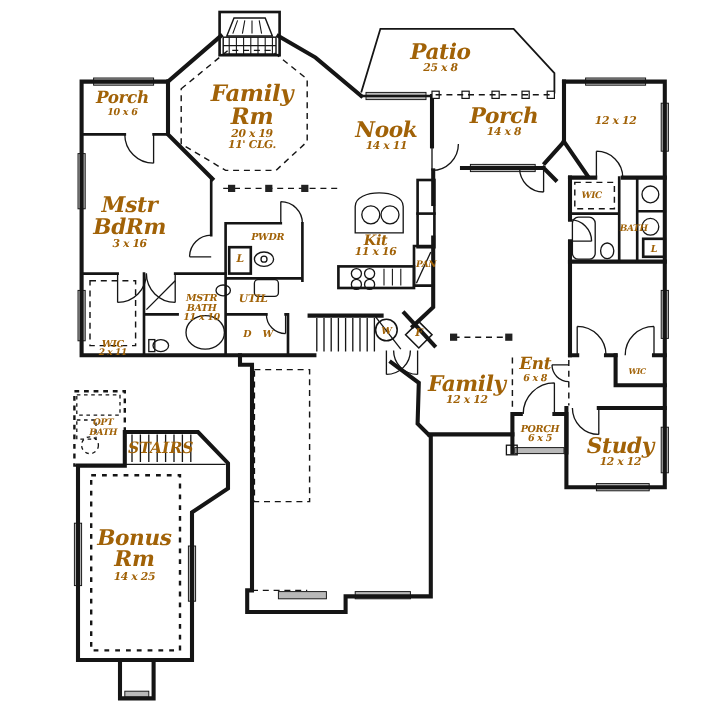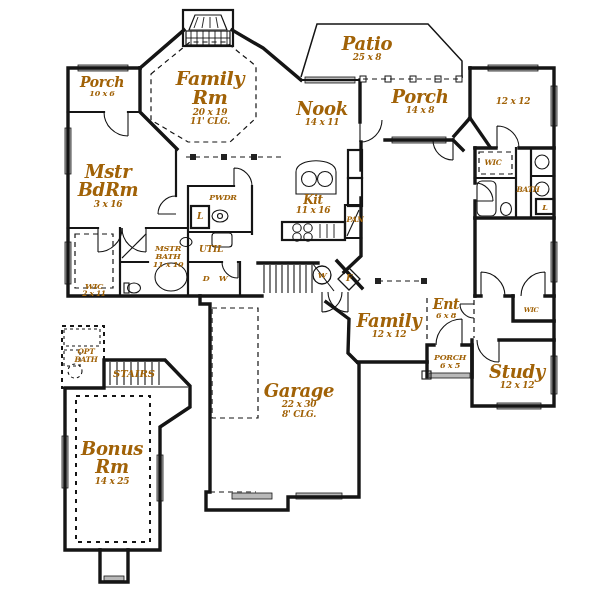--- a/index.html
+++ b/index.html
@@ -1,21 +1,21 @@
 <!DOCTYPE html>
 <html><head>
 <meta charset="utf-8">
 <style>
   html,body{margin:0;padding:0;background:#ffffff;}
   .stage{position:relative;width:600px;height:600px;background:#ffffff;overflow:hidden;
          font-family:"DejaVu Serif",serif;}
   svg{position:absolute;left:0;top:0;}
   .lbl{position:absolute;transform:translate(-50%,-50%);text-align:center;color:#a16207;
        font-style:italic;font-weight:bold;line-height:1.02;white-space:nowrap;letter-spacing:-0.3px;}
-  .n1{font-size:19px;} .n2{font-size:18px;} .n3{font-size:12px;} .n4{font-size:14px;} .d2{font-size:10px;letter-spacing:0;text-align:center;}
+  .n1{font-size:19px;} .n2{font-size:18px;} .n3{font-size:12px;} .n4{font-size:14px;} .d2{font-size:13px;letter-spacing:0;text-align:center;}
   .s1{font-size:9px;} .s2{font-size:8px;} .s3{font-size:7.5px;} .s4{font-size:6.5px;}
 </style>
 </head>
 <body>
 
 <div class="stage">
 
 <svg width="600" height="600" viewBox="0 0 600 600">
 
   <g fill="#b9b9b9" stroke="#151515" stroke-width="0.8">
@@ -269,25 +269,20 @@
 <div class="lbl" style="left:450px;top:361px">
   <div class="s2">PORCH</div>
   <div class="s2">6 x 5</div>
 </div>
 
 <div class="lbl" style="left:517px;top:377px">
   <div class="n2">Study</div>
   <div class="s1">12 x 12</div>
 </div>
 
-<div class="lbl" style="left:299px;top:400px">
-  <div class="n2">Garage</div>
-  <div class="s1">22 x 30</div>
-  <div class="s1">8' CLG.</div>
-</div>
 
 <div class="lbl d2" style="left:134px;top:374px">STAIRS</div>
 
 <div class="lbl" style="left:86px;top:356px">
   <div class="s3">OPT</div>
   <div class="s3">BATH</div>
 </div>
 
 <div class="lbl" style="left:112px;top:463px">
   <div class="n2">Bonus</div>

